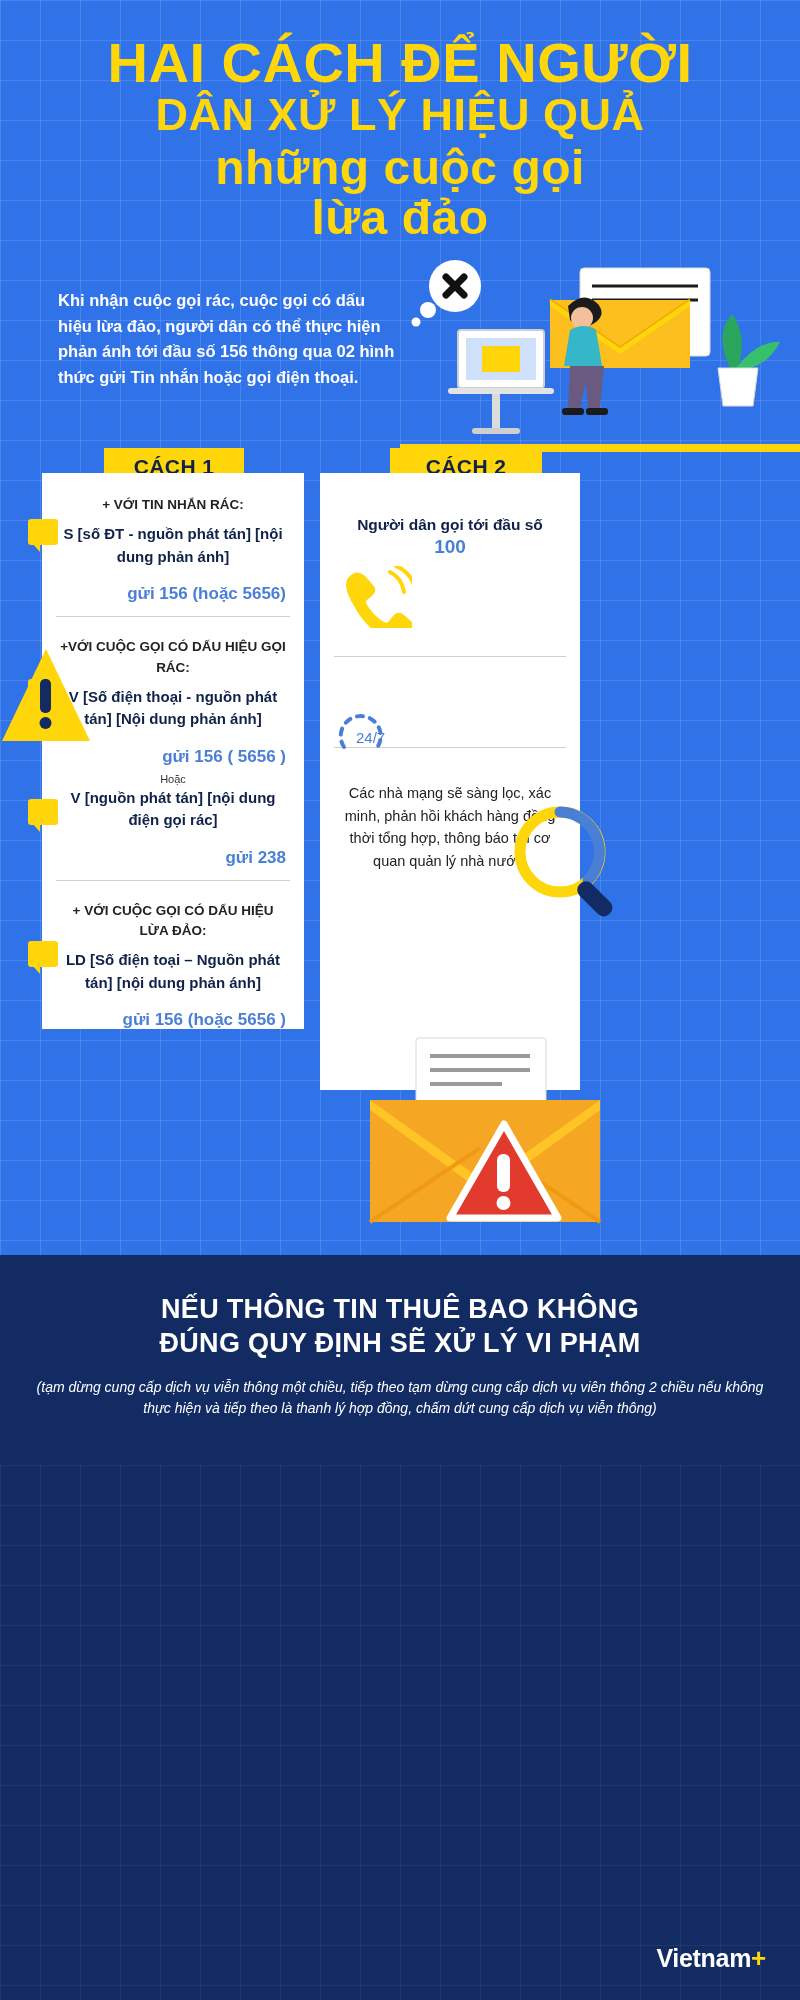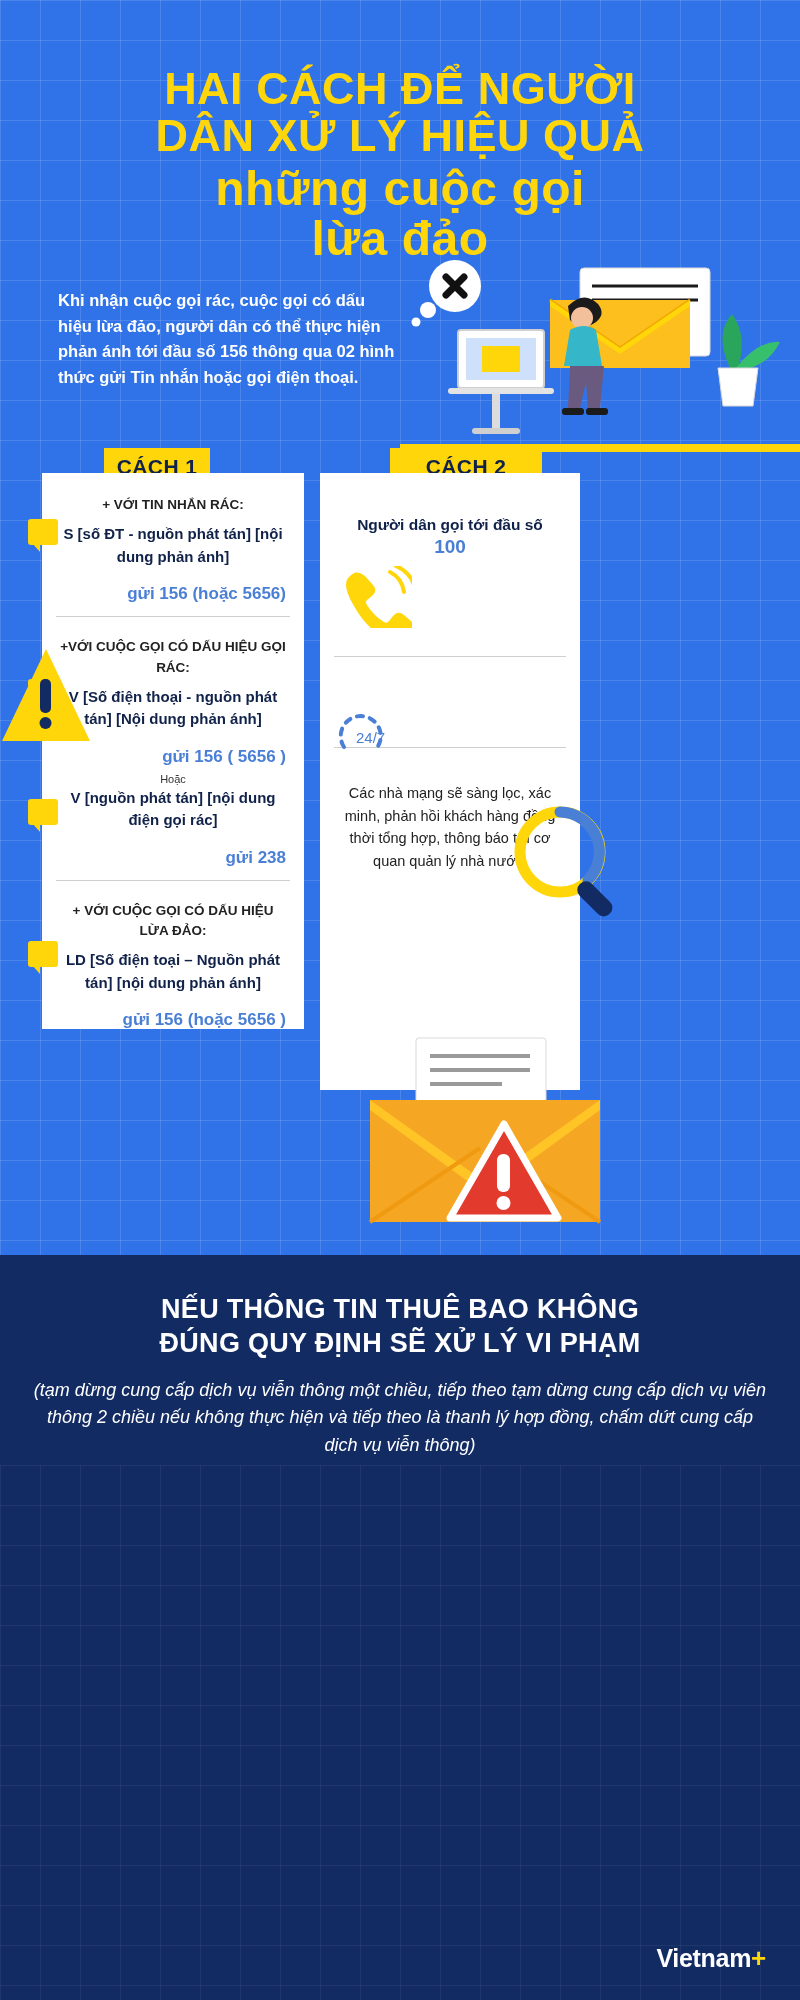--- a/index.html
+++ b/index.html
@@ -34,21 +34,21 @@
     top: 34px; left: 0; width: 800px;
     text-align: center;
     padding: 0 40px;
   }
   .title-line {
     font-weight: bold;
     color: #ffd60a;
     letter-spacing: 0.5px;
     line-height: 1.04;
   }
-  .t1 { font-size: 45px; text-transform: uppercase; margin-top: 32px; }
+  .t1 { font-size: 56px; text-transform: uppercase; }
   .t2 { font-size: 45px; text-transform: uppercase; }
   .t3 { font-size: 48px; margin-top: 4px; }
   .t4 { font-size: 48px; }
 
   .intro {
     position: absolute;
     top: 288px; left: 58px;
     width: 340px;
     color: #ffffff;
     font-size: 16.5px;
@@ -63,21 +63,21 @@
   .tab {
     position: absolute;
     background: #ffd60a;
     color: #11224a;
     font-weight: bold;
     font-size: 21px;
     text-align: center;
     padding: 7px 0 6px;
     letter-spacing: 0.4px;
   }
-  .tab-1 { top: 448px; left: 104px; width: 106px; }
+  .tab-1 { top: 448px; left: 104px; width: 140px; }
   .tab-2 { top: 448px; left: 390px; width: 152px; }
 
   
   .card {
     position: absolute;
     background: #ffffff;
   }
   .col1 { top: 473px; left: 42px; width: 262px; height: 556px; }
   .col2 { top: 473px; left: 320px; width: 260px; height: 617px; }
 
@@ -140,21 +140,21 @@
     position: absolute;
     top: 1255px; left: 0; width: 800px; height: 745px;
     background: #132b63;
   }
   .footer-inner { padding: 38px 28px 0; text-align: center; }
   .foot-title {
     color: #ffffff; font-size: 27px; font-weight: bold;
     line-height: 1.25; text-transform: uppercase; letter-spacing: 0.3px;
   }
   .foot-note {
-    color: #ffffff; font-size: 18px; font-style: italic;
+    color: #ffffff; font-size: 14px; font-style: italic;
     line-height: 1.55; margin-top: 16px;
   }
 
   .footer-grid {
     position: absolute;
     left: 0; right: 0; top: 210px; bottom: 0;
     background-image:
       linear-gradient(rgba(255,255,255,0.055) 1px, transparent 1px),
       linear-gradient(90deg, rgba(255,255,255,0.055) 1px, transparent 1px);
     background-size: 40px 40px;

